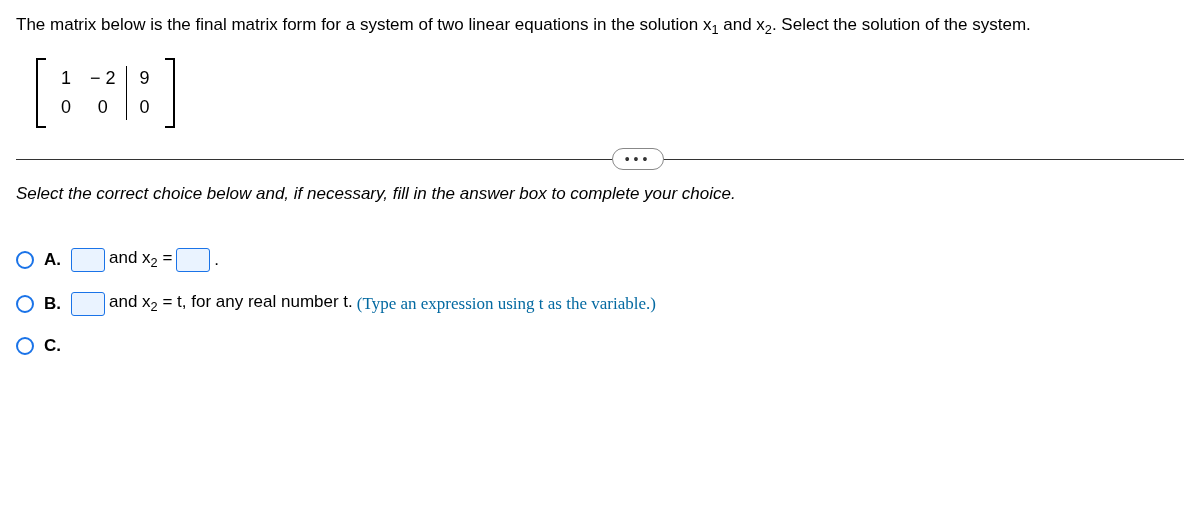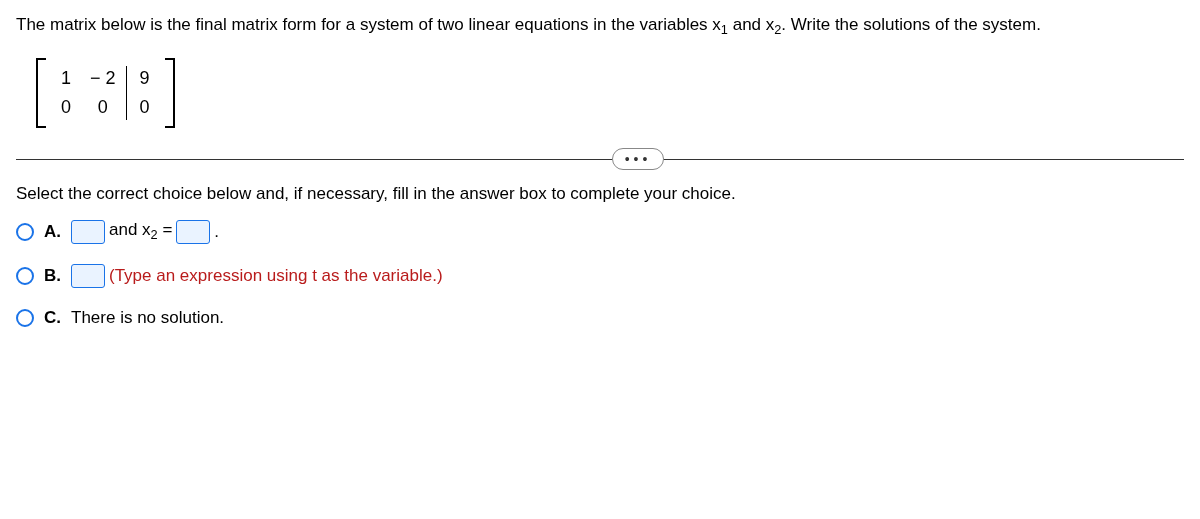--- a/index.html
+++ b/index.html
@@ -72,21 +72,22 @@
       top: -12px;
       background: #fff;
       border: 1px solid #888;
       border-radius: 12px;
       padding: 2px 12px;
       font-size: 14px;
       letter-spacing: 4px;
       color: #333;
     }
     .select-text {
-      margin-bottom: 16px;
+      margin-bottom: 44px;
+      font-style: italic;
     }
     .options {
       display: flex;
       flex-direction: column;
       gap: 20px;
     }
     .option {
       display: flex;
       align-items: center;
       gap: 10px;
@@ -112,28 +113,29 @@
     .answer-box {
       width: 34px;
       height: 24px;
       border: 1px solid #1a73e8;
       background: #eaf3ff;
       border-radius: 3px;
       text-align: center;
       font-size: 15px;
     }
     .hint {
-      color: #b91c1c;
+      color: #0369a1;
+      font-family: Liberation Serif, serif;
     }
   </style>
 </head>
 <body>
 
 <div class="problem-text">
-  <span>The matrix below is the final matrix form for a system of two linear equations in the variables x</span><span class="sub">1</span><span> and x</span><span class="sub">2</span><span>. Write the solutions of the system.</span>
+  <span>The matrix below is the final matrix form for a system of two linear equations in the solution x</span><span class="sub">1</span><span> and x</span><span class="sub">2</span><span>. Select the solution of the system.</span>
 </div>
 
 <div class="matrix-wrap">
   <div class="matrix">
     <div class="bracket bracket-left"></div>
     <div class="matrix-body">
       <div class="matrix-col">
         <div class="cell">1</div>
         <div class="cell">0</div>
       </div>
@@ -170,25 +172,27 @@
       <input class="answer-box" style="">
       <span>.</span>
     </div>
   </div>
 
   <div class="option">
     <div class="radio"></div>
     <div class="opt-row">
       <span class="opt-label">B.</span>
       <input class="answer-box" style="">
+      <span>
+        <span> and x</span><span class="sub">2</span><span> = t, for any real number t. </span>
+      </span>
       <span class="hint">(Type an expression using t as the variable.)</span>
     </div>
   </div>
 
   <div class="option">
     <div class="radio"></div>
     <div class="opt-row">
       <span class="opt-label">C.</span>
-      <span>There is no solution.</span>
     </div>
   </div>
 
 </div>
 
 </body></html>

